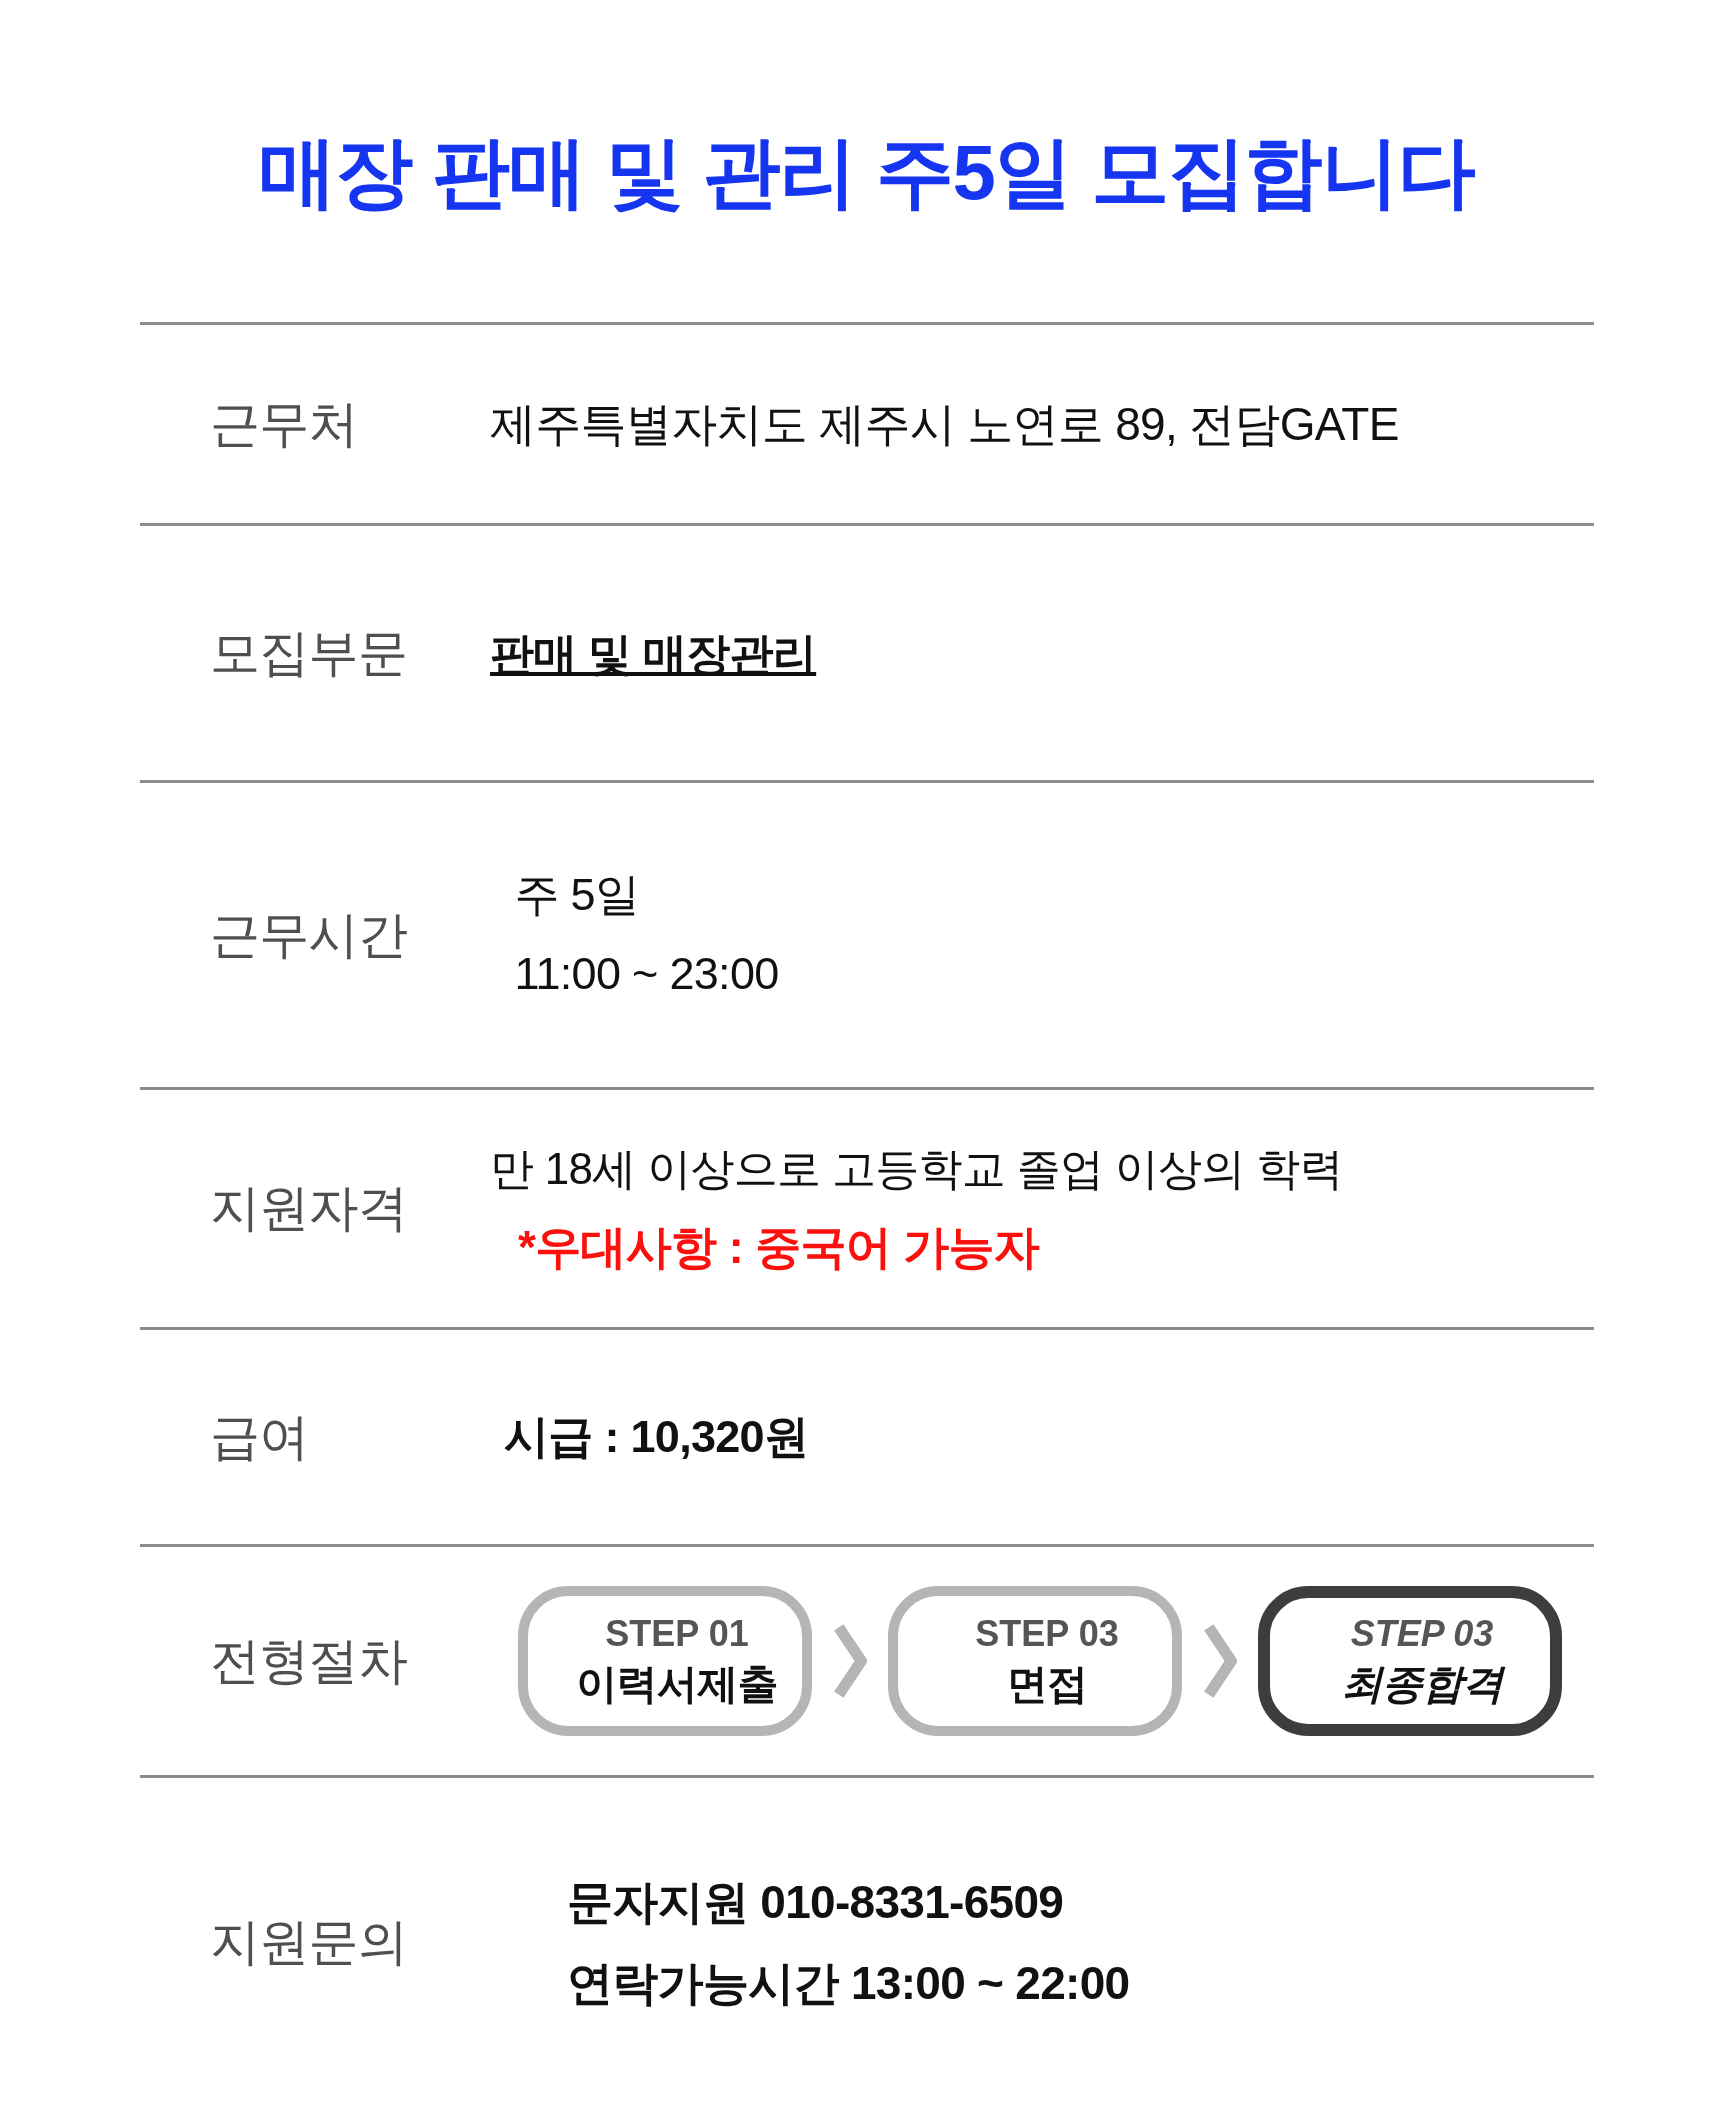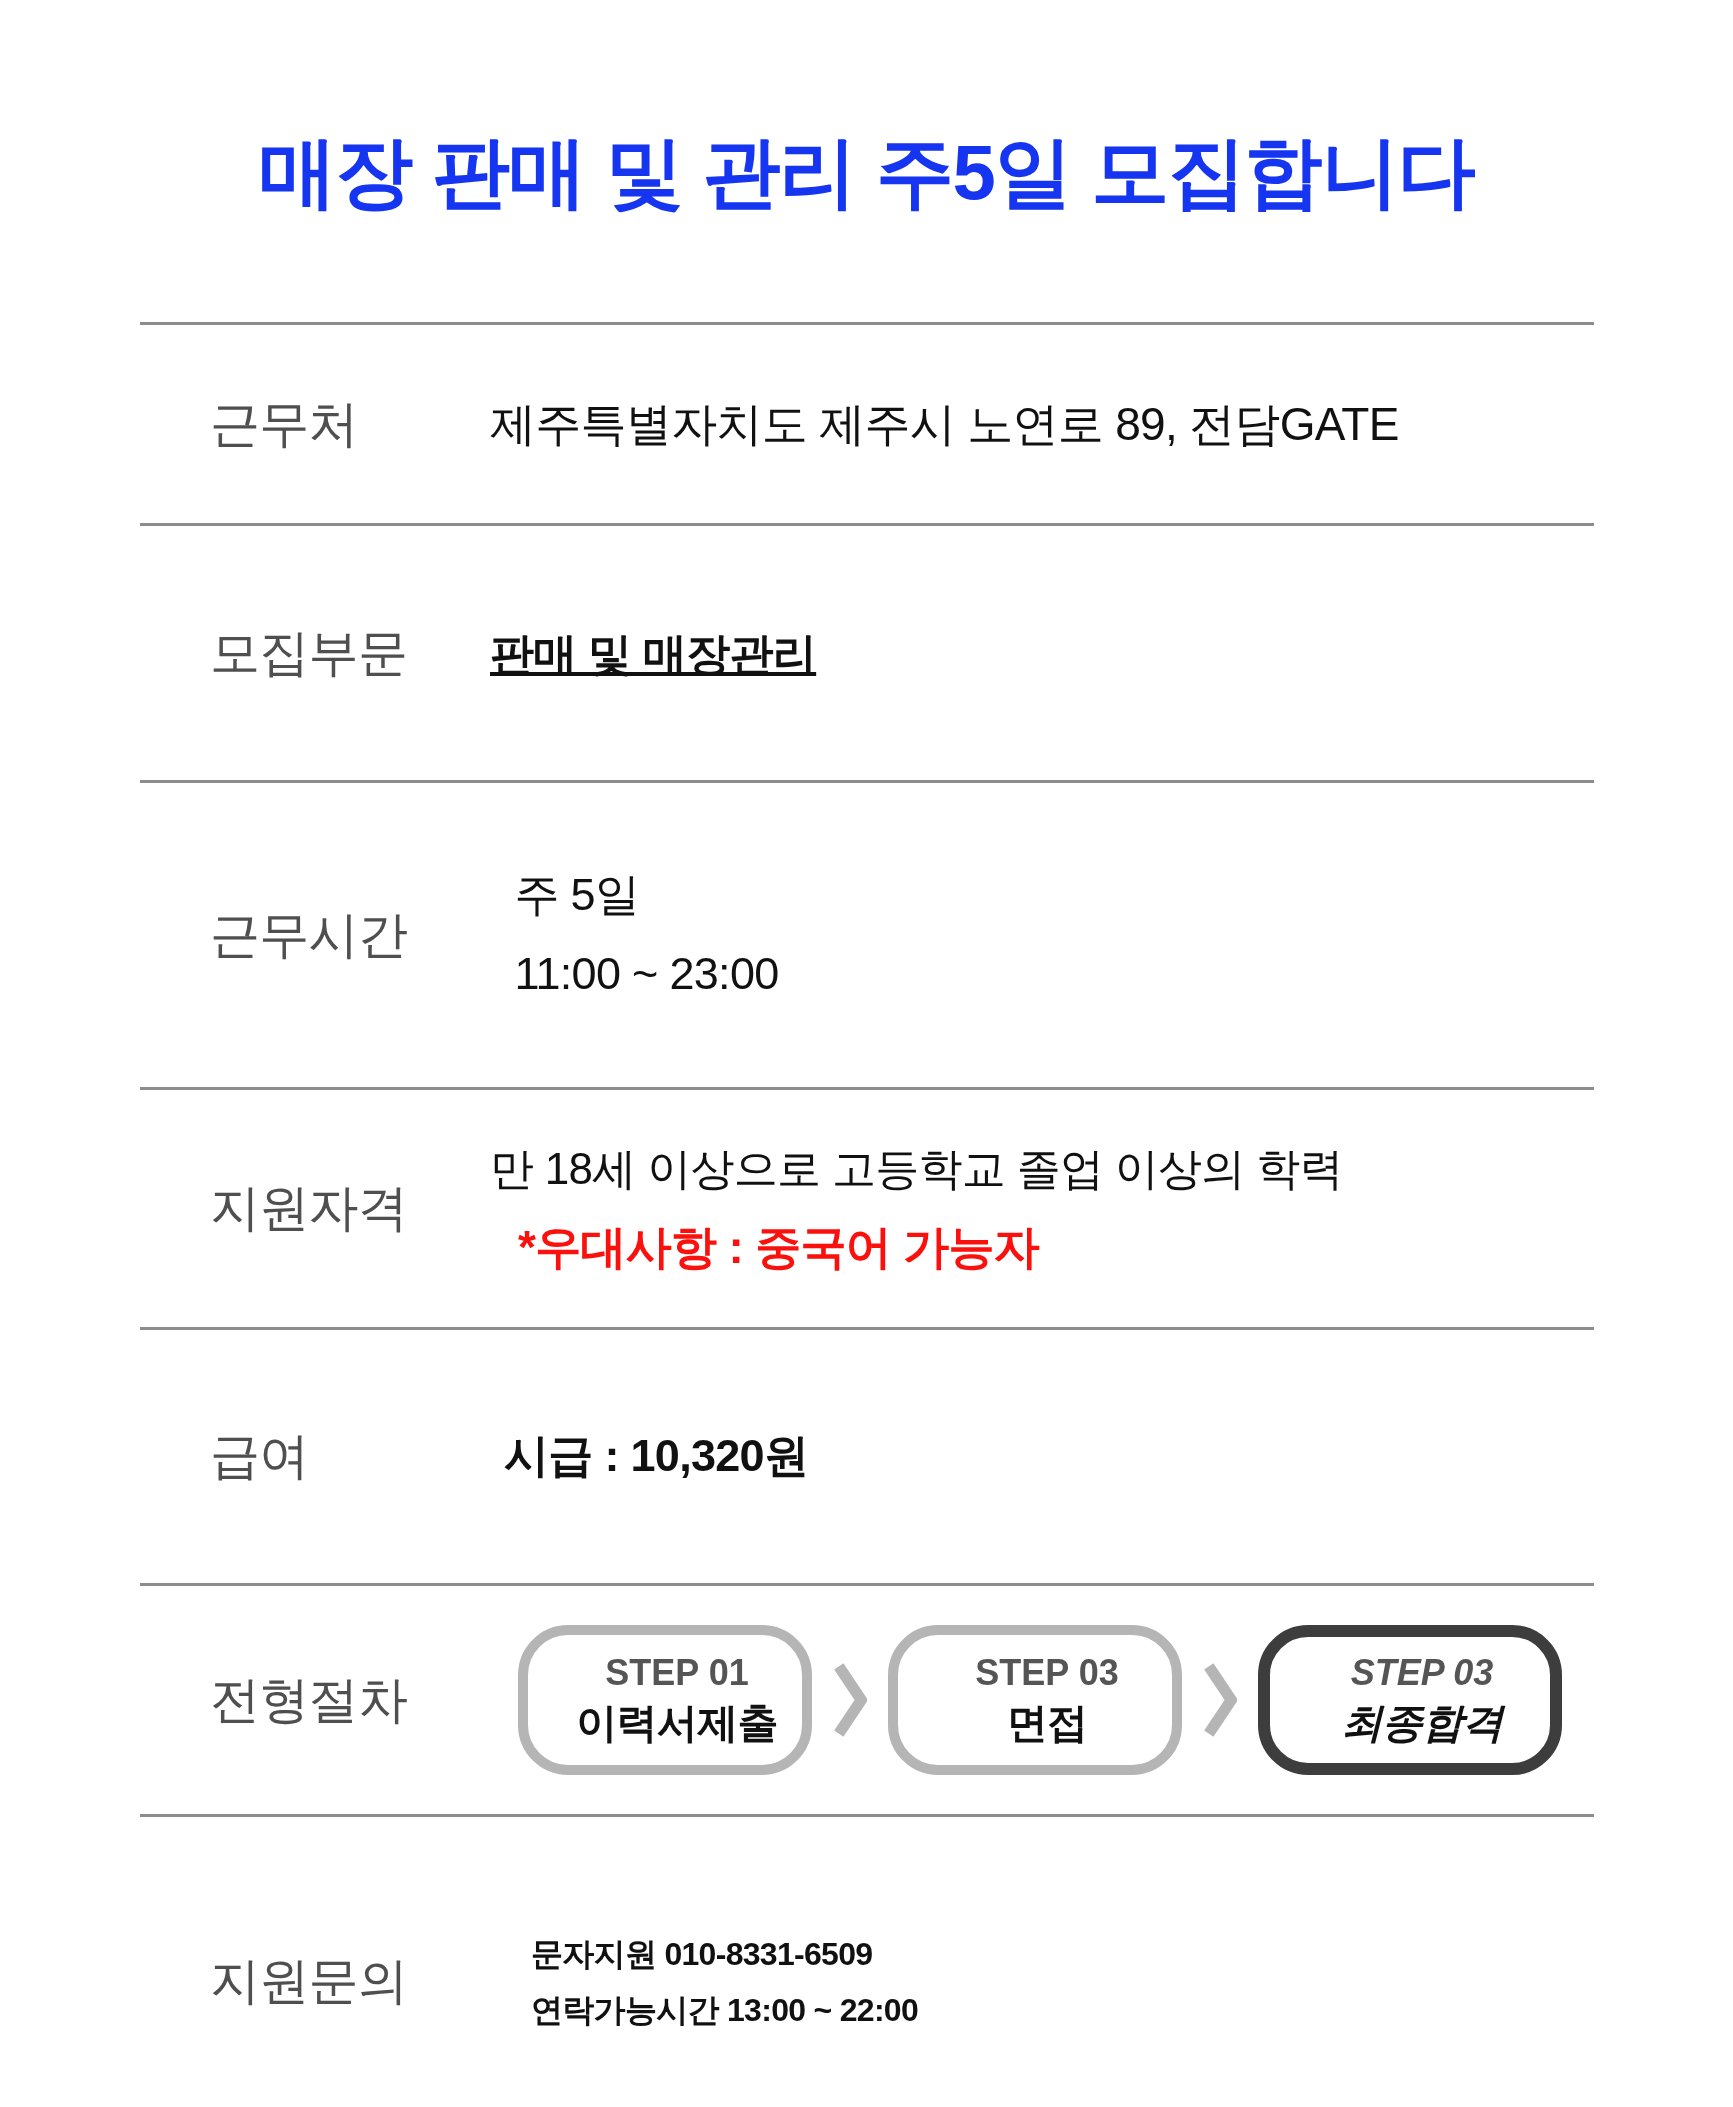--- a/index.html
+++ b/index.html
@@ -40,21 +40,21 @@
     display:flex;
     align-items:center;
     box-sizing:border-box;
     border-bottom:3.5px solid var(--divider-gray);
   }
   .row:last-child{border-bottom:none;}
   .r1{height:201px;}
   .r2{height:257px;align-items:center;}
   .r3{height:307px;}
   .r4{height:240px;}
-  .r5{height:256px;}
+  .r5{height:217px;}
   .r6{height:231px;}
   .r7{height:329px;}
   .label{
     flex:none;
     width:280px;
     padding-left:70px;
     font-size:50px;
     font-weight:500;
     color:var(--label-gray);
     letter-spacing:-0.7px;
@@ -71,21 +71,21 @@
   .v-hours{margin-left:24.5px;}
   .v-qual .qline{font-size:44px;}
   .qhl{
     display:block;
     margin-left:28px;
     font-size:46px;
     font-weight:700;
     color:var(--highlight-red);
   }
   .v-pay{margin-left:14px; font-weight:600;}
-  .v-contact{margin-left:41px; font-size:32px; font-weight:600;}
+  .v-contact{margin-left:77px; font-size:46px; font-weight:600;}
 
   .steps{
     display:flex;
     align-items:center;
     margin-left:28px;
   }
   .pill{
     box-sizing:border-box;
     width:294px;
     height:150px;

